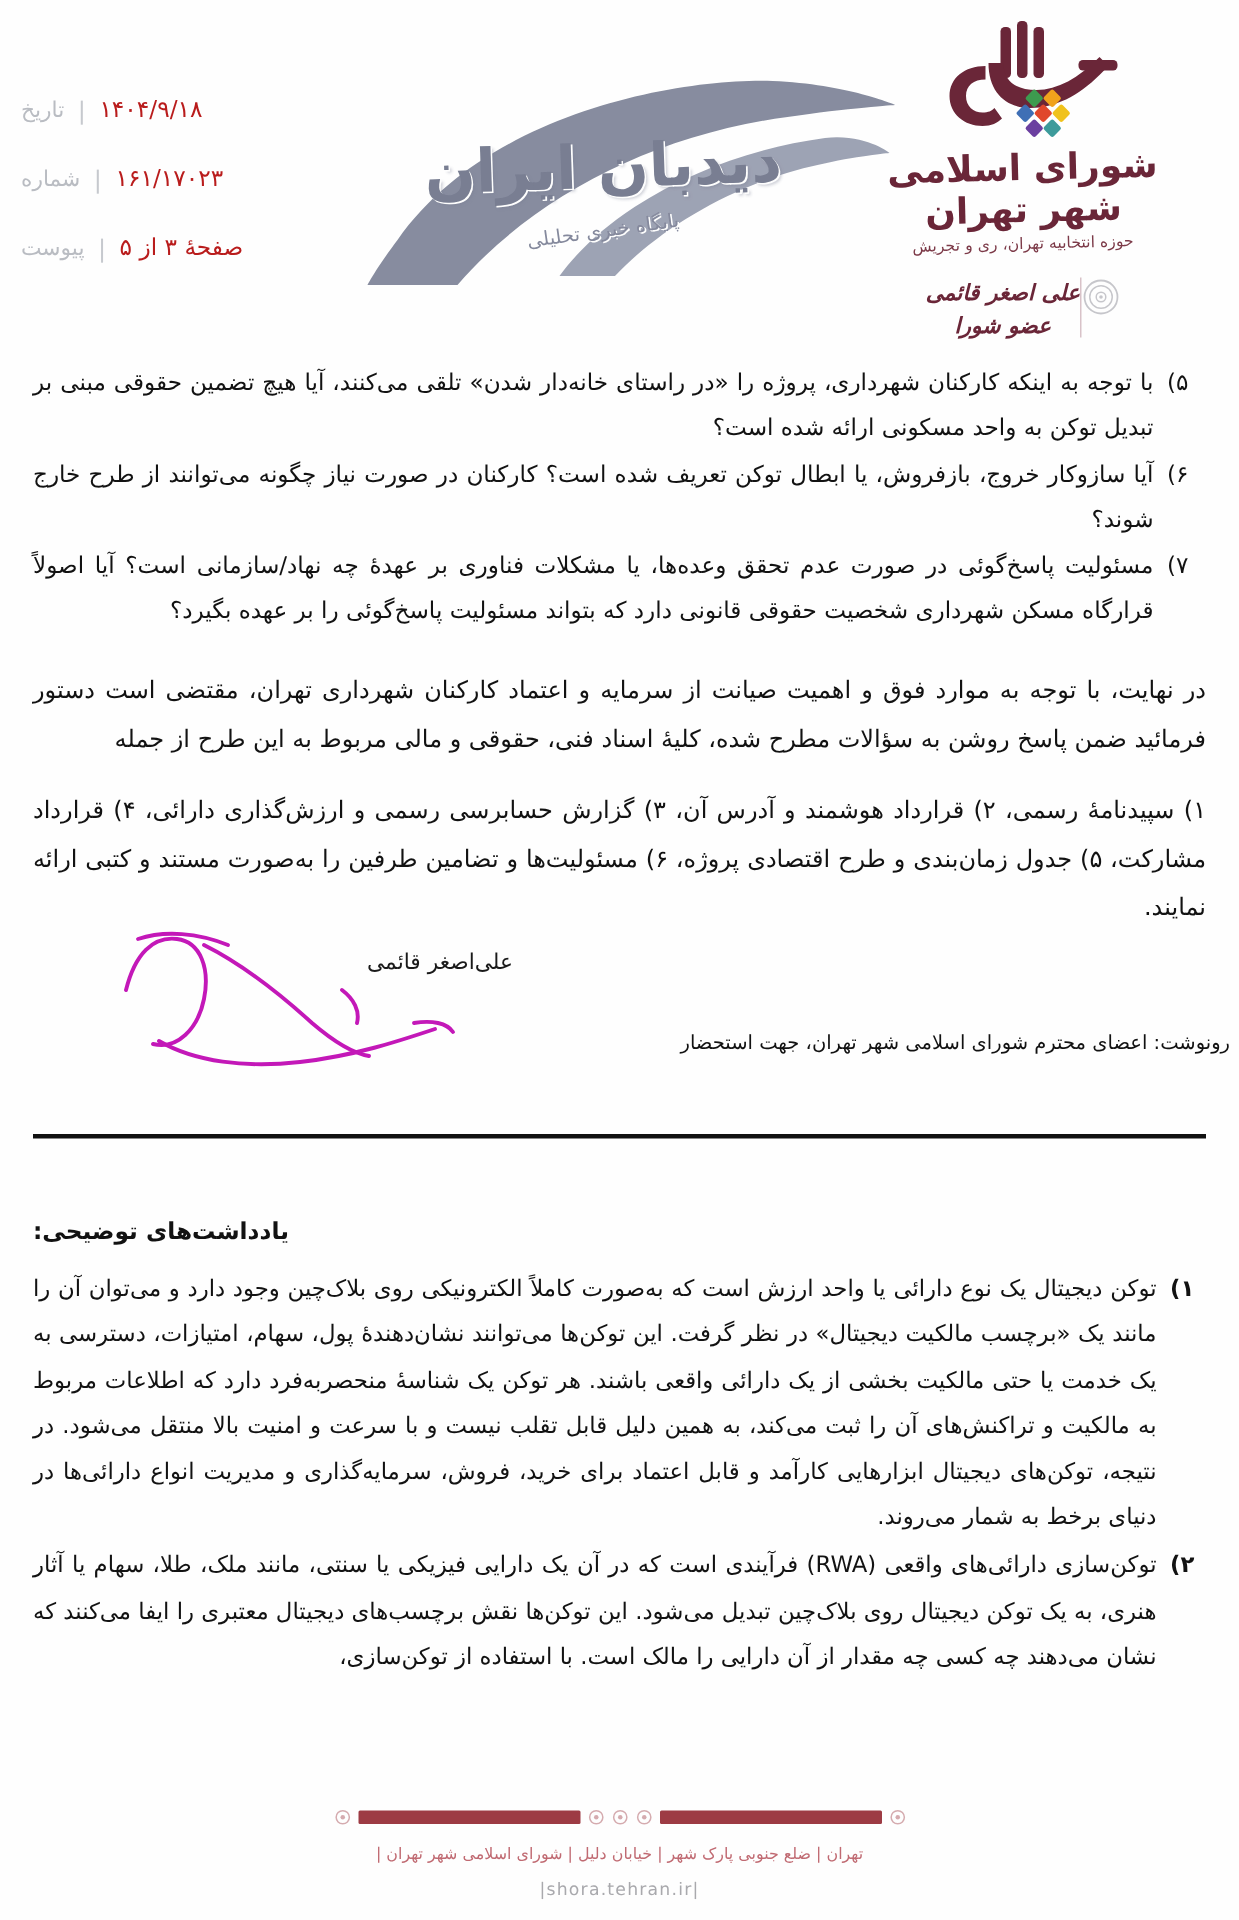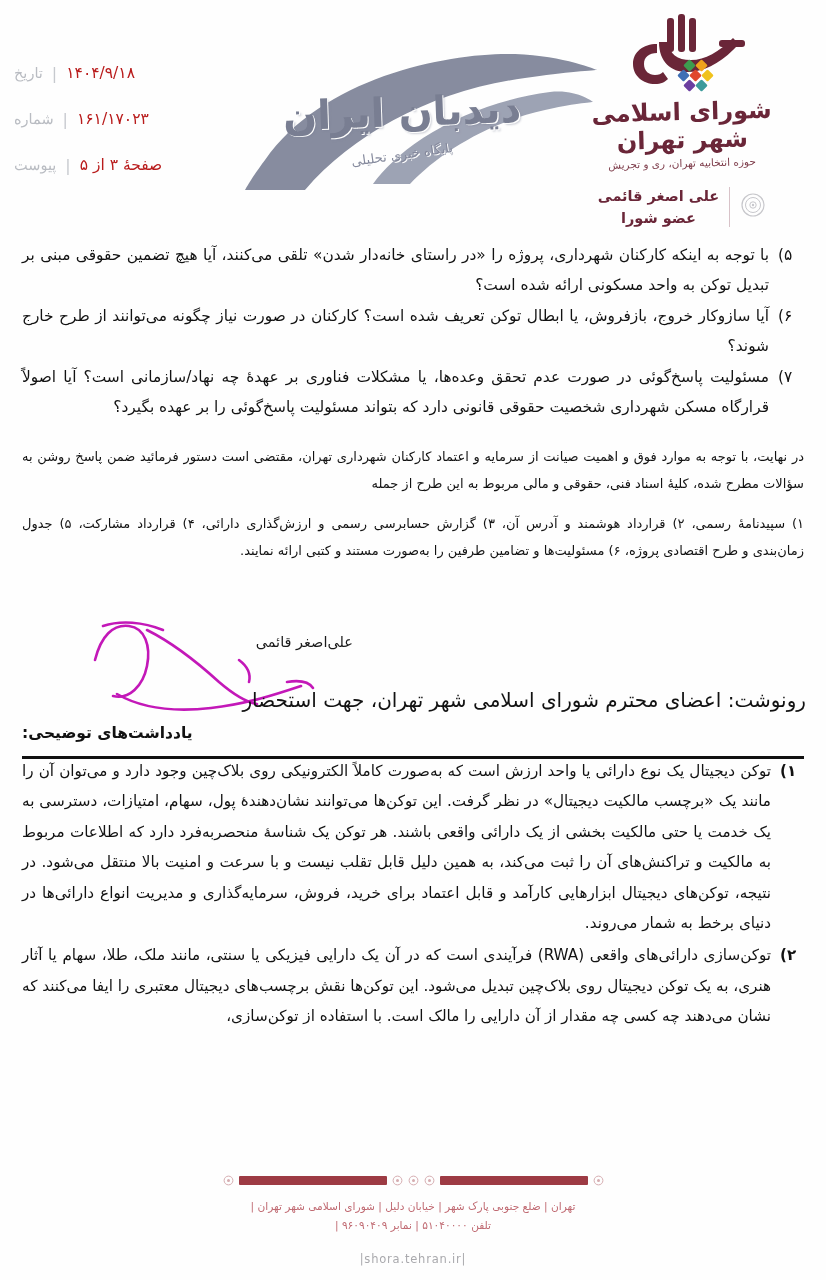--- a/index.html
+++ b/index.html
@@ -121,23 +121,22 @@
   .logo-sub {
     font-size: 10.5px;
     color: #7c3a48;
     margin-top: 3px;
     letter-spacing: 0.5px;
     transform: rotate(-1.5deg);
   }
   .signer {
     margin-top: 16px;
     display: flex;
-    align-items: center;
     justify-content: center;
-    gap: 10px;
+    font-style: italic;
   }
   .signer-names {
     text-align: center;
     color: #6a2638;
     font-weight: bold;
     line-height: 1.55;
     font-size: 14.5px;
     letter-spacing: 1px;
   }
   .signer-div {
@@ -161,67 +160,67 @@
     display: flex;
     gap: 9px;
     font-size: 15.4px;
     line-height: 1.95;
     margin-bottom: 1px;
   }
   .q-num { flex: 0 0 auto; min-width: 26px; text-align: left; }
   .q-text { flex: 1 1 auto; text-align: justify; }
 
   .para {
-    font-size: 13px;
+    font-size: 16px;
     line-height: 2.05;
     text-align: justify;
     margin: 22px 0 0 0;
   }
   .para-tight { margin-top: 14px; }
 
   
   .sig-area {
     position: absolute;
     top: 612px;
-    left: 51px;
+    left: 40px;
     width: 320px;
     height: 110px;
     text-align: right;
   }
   .sig-area svg { position: absolute; left: 0; top: 0; }
   .sig-name {
     position: absolute;
     right: 18px;
     top: 22px;
     font-size: 14.5px;
     color: #1a1a1a;
     direction: rtl;
   }
 
   .cc-line {
     position: absolute;
     top: 688px;
-    right: 20px;
-    font-size: 20px;
+    right: 6px;
+    font-size: 13px;
     direction: rtl;
   }
 
   .divider {
     position: absolute;
     left: 22px;
     right: 22px;
     top: 756px;
     height: 2.5px;
     background: #111;
   }
 
   
   .notes {
     position: absolute;
-    top: 724px;
+    top: 812px;
     left: 22px;
     right: 22px;
     direction: rtl;
   }
   .notes-title {
     font-size: 15.5px;
     font-weight: bold;
     text-align: left;
     margin-bottom: 14px;
   }
@@ -264,21 +263,21 @@
     color: #c06a72;
     letter-spacing: 0.6px;
     line-height: 1.85;
     white-space: nowrap;
   }
   .footer-url {
     font-size: 11.5px;
     color: #a9a9ad;
     letter-spacing: 0.8px;
     direction: ltr;
-    margin-top: 16px;
+    margin-top: 5px;
   }
 </style>
 </head>
 <body>
 
 <div class="page">
 
   <div class="header">
 
     <div class="meta">
@@ -439,17 +438,16 @@
       <span class="orn-bar"></span>
       <span class="orn-dot">
         <svg width="11" height="11" viewBox="0 0 11 11" aria-hidden="true">
             <circle cx="5.5" cy="5.5" r="4.4" fill="none" stroke="#9d3b44" stroke-width="1"></circle>
             <circle cx="5.5" cy="5.5" r="1.5" fill="#9d3b44"></circle>
           </svg>
       </span>
     </div>
 
     <div class="footer-line">تهران | ضلع جنوبی پارک شهر | خیابان دلیل | شورای اسلامی شهر تهران |</div>
-    <div class="footer-line">تلفن ۵۱۰۴۰۰۰۰ | نمابر ۹۶۰۹۰۴۰۹ |</div>
     <div class="footer-url">|shora.tehran.ir|</div>
   </div>
 
 </div>
 
 </body></html>

